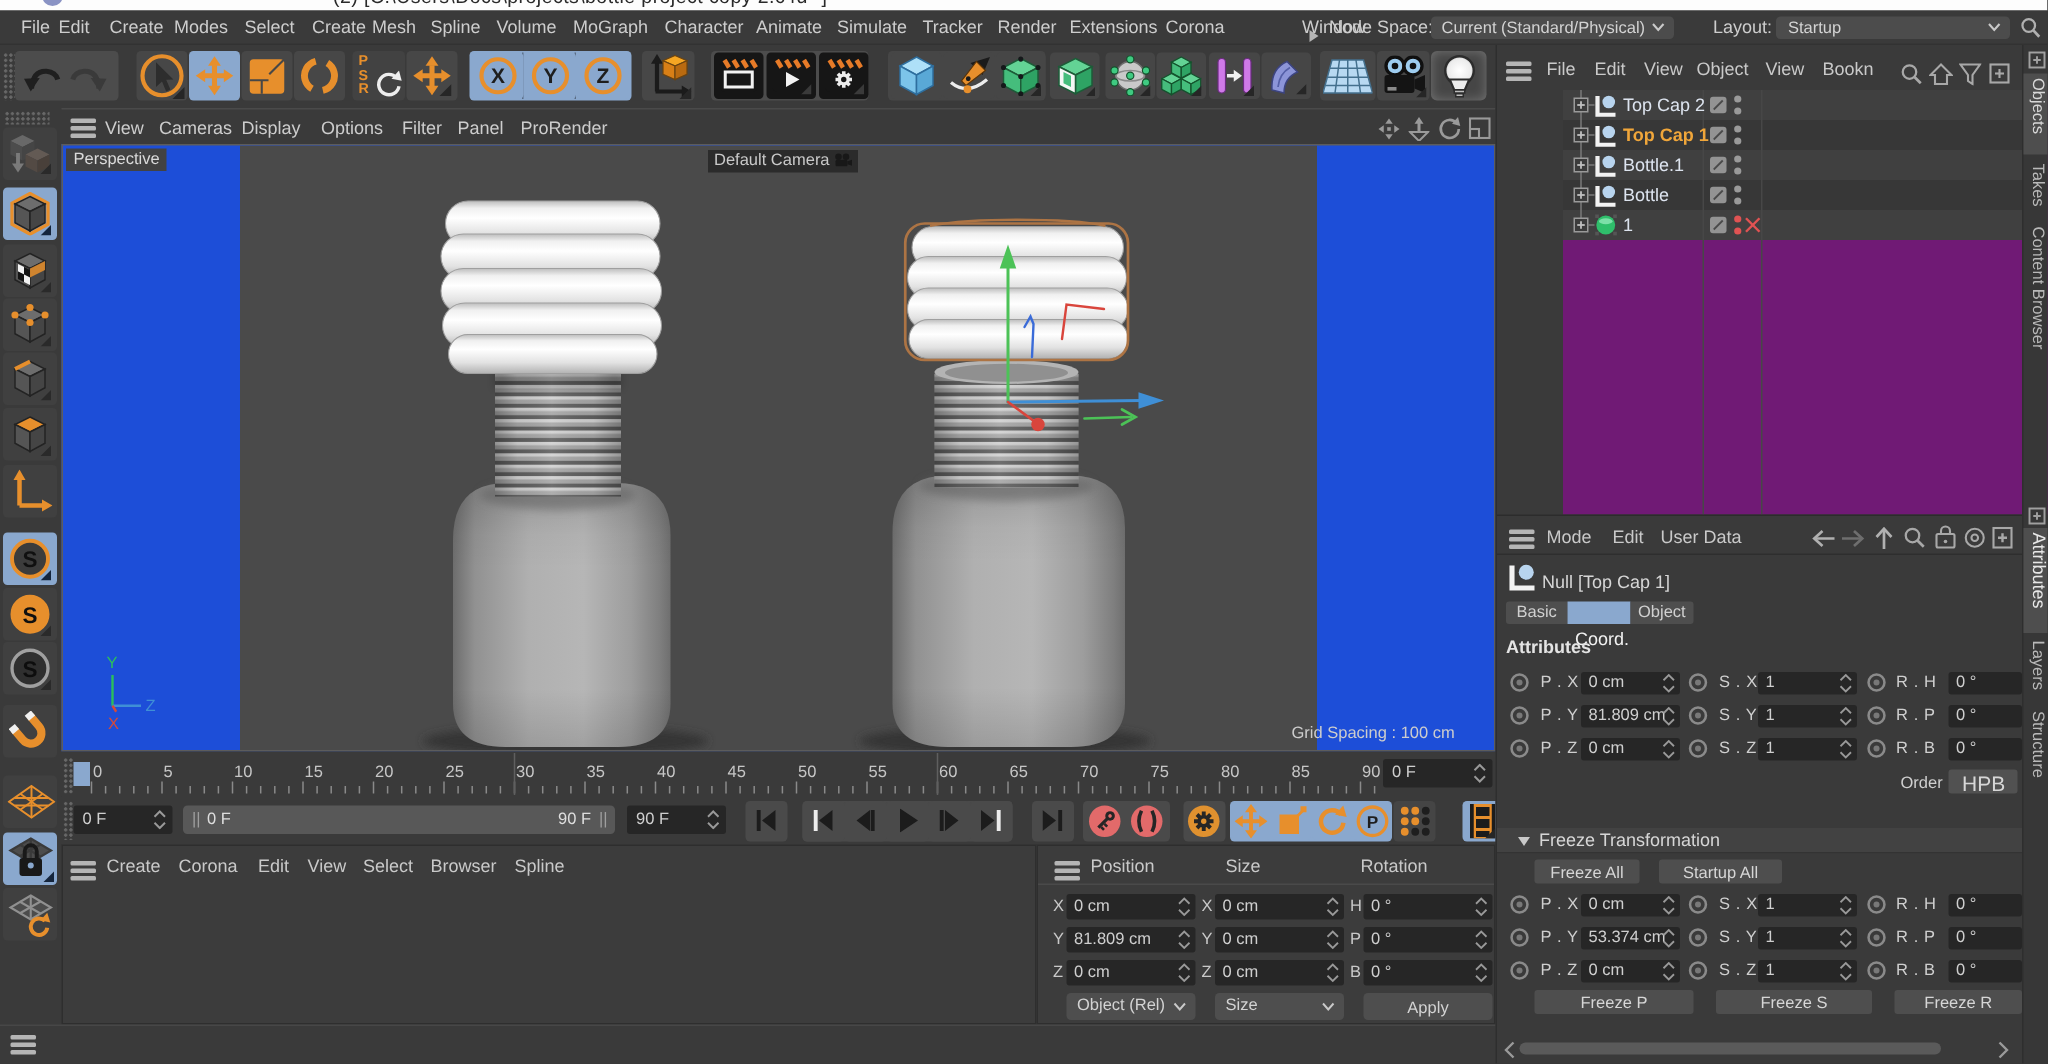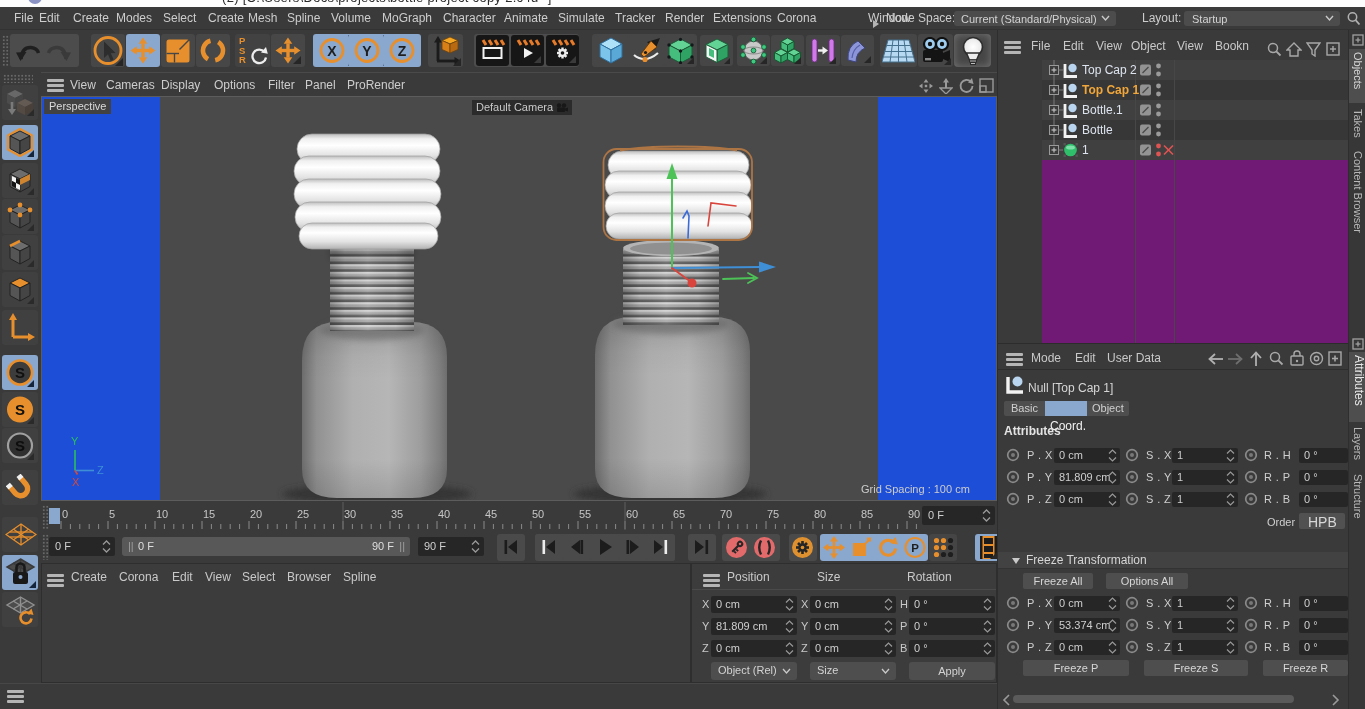--- a/index.html
+++ b/index.html
@@ -1386,21 +1386,21 @@
       <div class="abs" style="left:301px;top:169px;width:46px;height:16px;background:#515151;border-radius:2px;">
           <span style="position:absolute;left:9px;top:1px;font-size:14px;color:#d6d6d6">HPB</span>
         </div>
       <div class="abs" style="left:0;top:208px;width:350px;height:17px;background:#424242;border-bottom:1px solid #333;">
         <svg class="abs" style="left:13px;top:5px" width="10" height="8">
             <polygon points="1,1 9,1 5,7" fill="#c9c9c9"></polygon>
           </svg>
         <span class="abs t" style="left:28px;top:1px;color:#d6d6d6">Freeze Transformation</span>
       </div>
       <div class="abs" style="left:25px;top:229px;width:70px;height:16px;background:#4e4e4e;border-radius:2px;text-align:center;"><span style="position:relative;top:1px;font-size:11px;color:#d6d6d6">Freeze All</span></div>
-      <div class="abs" style="left:108px;top:229px;width:82px;height:16px;background:#4e4e4e;border-radius:2px;text-align:center;"><span style="position:relative;top:1px;font-size:11px;color:#d6d6d6">Options All</span></div>
+      <div class="abs" style="left:108px;top:229px;width:82px;height:16px;background:#4e4e4e;border-radius:2px;text-align:center;"><span style="position:relative;top:1px;font-size:11px;color:#d6d6d6">Startup All</span></div>
       <div id="crows2">
           <svg class="abs" style="left:8px;top:252px" width="14" height="14">
             <circle cx="7" cy="7" r="5.3" fill="none" stroke="#8a8a8a" stroke-width="1.7"></circle>
             <circle cx="7" cy="7" r="2" fill="#787878"></circle>
           </svg>
           <span class="abs" style="left:29px;top:253px;font-size:11px;color:#cfcfcf;letter-spacing:0.4px">P . X</span>
           <div class="field" style="left:56px;top:252px;width:66px;height:15px;">
             <span style="position:absolute;left:5px;top:1px">0 cm</span>
             <svg class="abs" style="right:3px;top:1px" width="9" height="13">
               <polyline points="1,4.5 4.5,1 8,4.5" fill="none" stroke="#999" stroke-width="1.2"></polyline>

